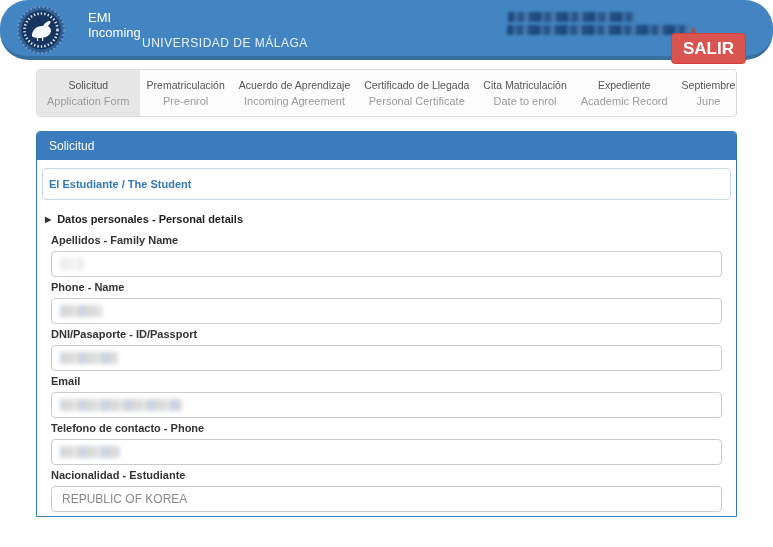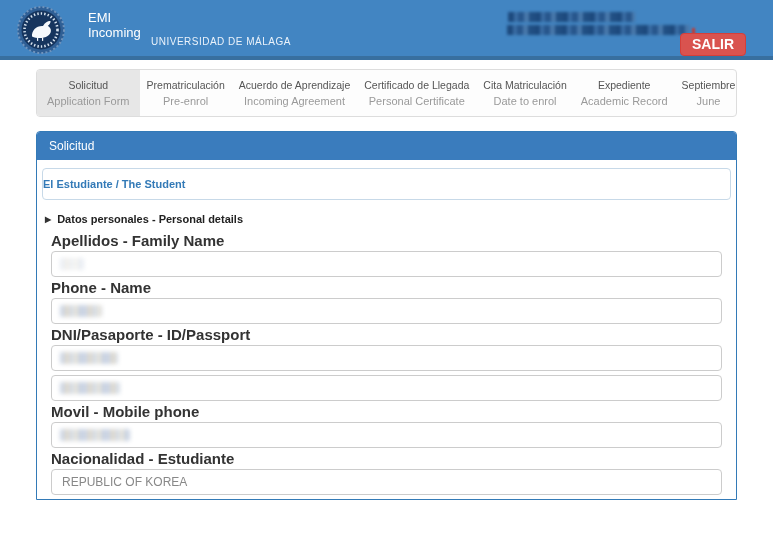--- a/index.html
+++ b/index.html
@@ -10,56 +10,56 @@
     --link-blue:#337ab7;
     --logout-red:#d9534f;
     --active-tab-bg:#e7e7e7;
     --input-border:#cccccc;
   }
   *{box-sizing:border-box;margin:0;padding:0}
   html,body{width:773px;height:547px;overflow:hidden;background:#fff;
     font-family:"Liberation Sans", sans-serif;}
   
   .app-header{position:relative;height:60px;background:var(--header-blue);
-    border-bottom:4px solid var(--header-edge);}
+    border-bottom:4px solid var(--header-edge);border-radius:28px;}
   .seal{position:absolute;left:17px;top:6px;width:48px;height:48px}
   .brand{position:absolute;left:88px;top:10px;color:#fff;font-size:13px;line-height:15px}
-  .univ{position:absolute;left:151px;top:36px;color:#eaf2fa;font-size:10px;letter-spacing:.5px}
+  .univ{position:absolute;left:142px;top:36px;color:#eaf2fa;font-size:12px;letter-spacing:.5px}
   .redact-dark{position:absolute;height:10px;border-radius:1px;filter:blur(1.6px);
     background:
       repeating-linear-gradient(90deg,#1d4a7e 0 6px,#3a6ca3 6px 10px,#27568c 10px 16px,#4878ab 16px 21px,#214f83 21px 27px),
       repeating-linear-gradient(0deg,rgba(0,0,0,.25) 0 3px,rgba(255,255,255,.14) 3px 6px);}
   .redact-line1{top:12px;left:508px;width:127px}
   .redact-line2{top:25px;left:507px;width:183px}
   .redact-red{position:absolute;left:692px;top:28px;width:3px;height:11px;background:#c23b34;filter:blur(1px)}
-  .logout-btn{position:absolute;right:27px;top:33px;height:23px;padding:0 11px;
+  .logout-btn{position:absolute;right:27px;top:33px;height:31px;padding:0 11px;
     background:var(--logout-red);border:1px solid #d43f3a;border-radius:4px;color:#fff;
-    font-size:14px;font-weight:bold;font-family:inherit;cursor:pointer;line-height:21px}
+    font-size:17px;font-weight:bold;font-family:inherit;cursor:pointer;line-height:21px}
   
   .tabs-bar{margin:9px 36px 0;height:48px;border:1px solid #ddd;border-radius:4px;
     background:#fdfdfd;display:flex;align-items:stretch;overflow:hidden}
   .tab{display:flex;flex-direction:column;justify-content:center;align-items:center;
     gap:4px;padding:0 7px;cursor:pointer;white-space:nowrap}
   .tab.active{background:var(--active-tab-bg);padding:0 10px}
   .tab-label{font-size:10.5px;color:#555}
   .tab-sub{font-size:11px;color:#9a9a9a}
   
   .panel{margin:14px 36px 0;border:1px solid var(--panel-border);border-radius:4px 4px 0 0;}
   .panel-heading{background:var(--panel-blue);color:#fff;font-size:12px;
     padding:7px 12px;border-radius:3px 3px 0 0;height:28px}
   .panel-body{padding:8px 5px 0}
-  .student-box{border:1px solid #c7d9e8;border-radius:4px;padding:9px 0;
+  .student-box{border:1px solid #c7d9e8;border-radius:4px;padding:9px 6px;
     color:var(--link-blue);font-weight:bold;font-size:11px}
   .accordion{margin:13px 0 0 3px;font-weight:bold;font-size:11px;color:#222;cursor:pointer;
     display:flex;align-items:center}
   .accordion .tri{font-size:8px;color:#333;margin-right:6px;line-height:11px}
   
   .fields{padding:9px 9px 0}
   .field{margin-bottom:4px}
-  .field label{display:block;font-weight:bold;font-size:15px;color:#333;
+  .field label{display:block;font-weight:bold;font-size:11px;color:#333;
     margin-bottom:4px;line-height:13px}
   .input-wrap{position:relative}
   .form-control{width:100%;height:26px;border:1px solid var(--input-border);border-radius:4px;
     padding:0 10px;font-size:12px;color:#888;font-family:inherit;background:#fff;outline:none}
   .redact-light{position:absolute;left:9px;top:7px;height:12px;border-radius:2px;filter:blur(2px);
     background:
       repeating-linear-gradient(90deg,#cdd6e4 0 5px,#e0d9cc 5px 9px,#d6dde6 9px 14px,#e8e4da 14px 18px,#c9d3e2 18px 23px),
       repeating-linear-gradient(0deg,rgba(255,255,255,.35) 0 3px,rgba(140,150,170,.28) 3px 6px);}
   .redact-light.faint{opacity:.4}
 </style>
@@ -136,25 +136,26 @@
         </div>
         <div class="field">
           <label>Phone - Name</label>
           <div class="input-wrap"><input class="form-control" type="text" style=""><span class="redact-light" style="width: 42px;"></span></div>
         </div>
         <div class="field">
           <label>DNI/Pasaporte - ID/Passport</label>
           <div class="input-wrap"><input class="form-control" type="text" style=""><span class="redact-light" style="width: 58px;"></span></div>
         </div>
         <div class="field">
-          <div class="input-wrap"><input class="form-control" type="text" style=""><span class="redact-light" style="width: 60px;"></span></div>
+          <label>Email</label>
+          <div class="input-wrap"><input class="form-control" type="text" style=""><span class="redact-light" style="width: 122px;"></span></div>
         </div>
         <div class="field">
-          <label>Movil - Mobile phone</label>
-          <div class="input-wrap"><input class="form-control" type="text" style=""><span class="redact-light" style="width: 70px;"></span></div>
+          <label>Telefono de contacto - Phone</label>
+          <div class="input-wrap"><input class="form-control" type="text" style=""><span class="redact-light" style="width: 60px;"></span></div>
         </div>
         <div class="field">
           <label>Nacionalidad - Estudiante</label>
           <div class="input-wrap"><input class="form-control" type="text" value="REPUBLIC OF KOREA" style=""></div>
         </div>
       </form>
   </div>
 </section>
 
 </body></html>

